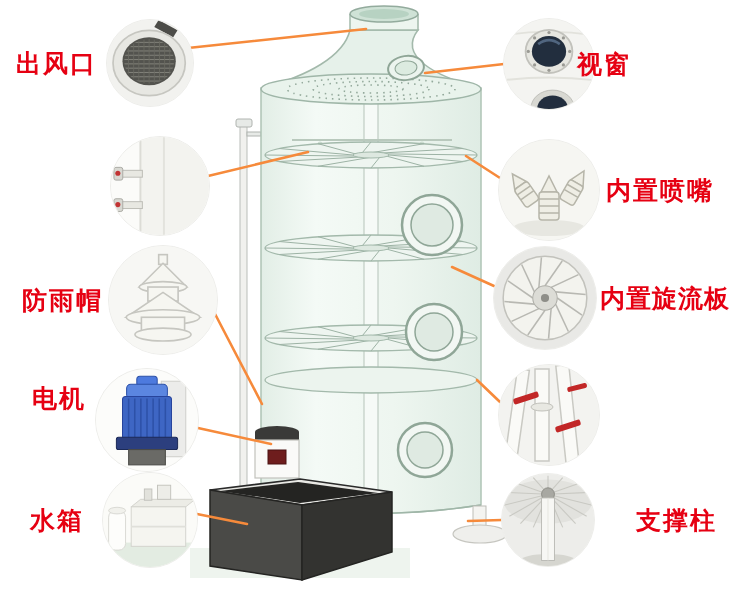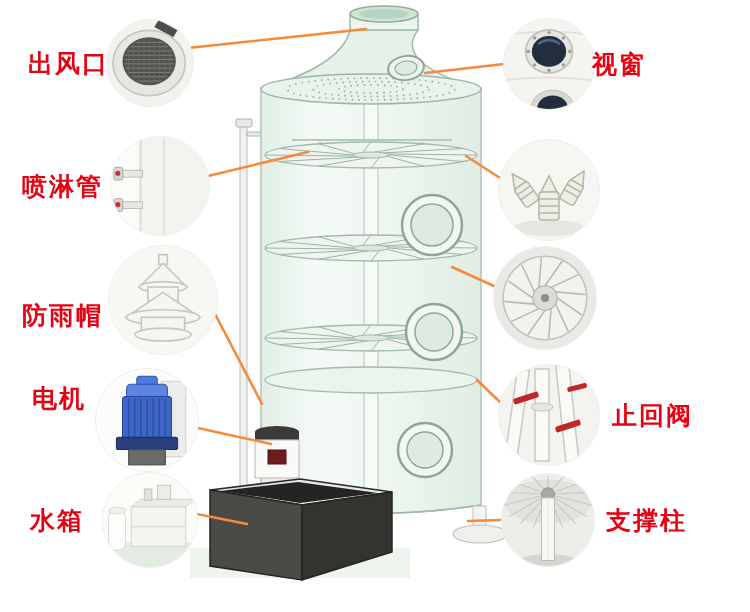--- a/index.html
+++ b/index.html
@@ -339,23 +339,23 @@
         <line x1="50" y1="22" x2="16" y2="10"></line>
           <line x1="50" y1="22" x2="4" y2="20"></line>
       </g>
       <circle cx="50" cy="22" r="7" fill="#a8a8a2" stroke="#8a8a84"></circle>
       <ellipse cx="50" cy="94" rx="30" ry="7" fill="#d6d6d0"></ellipse>
       <rect x="43" y="26" width="14" height="68" fill="#f7f7f4" stroke="#b9b9b3"></rect>
       <line x1="50" y1="26" x2="50" y2="94" stroke="#e4e4de"></line>
     </svg>
   </div>
 
-  <div class="label" style="left:28px;top:48px">出风口</div>
-  <div class="label" style="left:22px;top:171px">喷淋管</div>
-  <div class="label" style="left:22px;top:300px">防雨帽</div>
+  <div class="label" style="left:16px;top:48px">出风口</div>
+  <div class="label" style="left:22px;top:285px">防雨帽</div>
   <div class="label" style="left:32px;top:383px">电机</div>
   <div class="label" style="left:30px;top:505px">水箱</div>
 
-  <div class="label" style="left:592px;top:49px">视窗</div>
-  <div class="label" style="left:612px;top:400px">止回阀</div>
-  <div class="label" style="left:606px;top:505px">支撑柱</div>
+  <div class="label" style="left:577px;top:49px">视窗</div>
+  <div class="label" style="left:606px;top:175px">内置喷嘴</div>
+  <div class="label" style="left:600px;top:283px;letter-spacing:1px">内置旋流板</div>
+  <div class="label" style="left:636px;top:505px">支撑柱</div>
 
 </div>
 
 </body></html>

